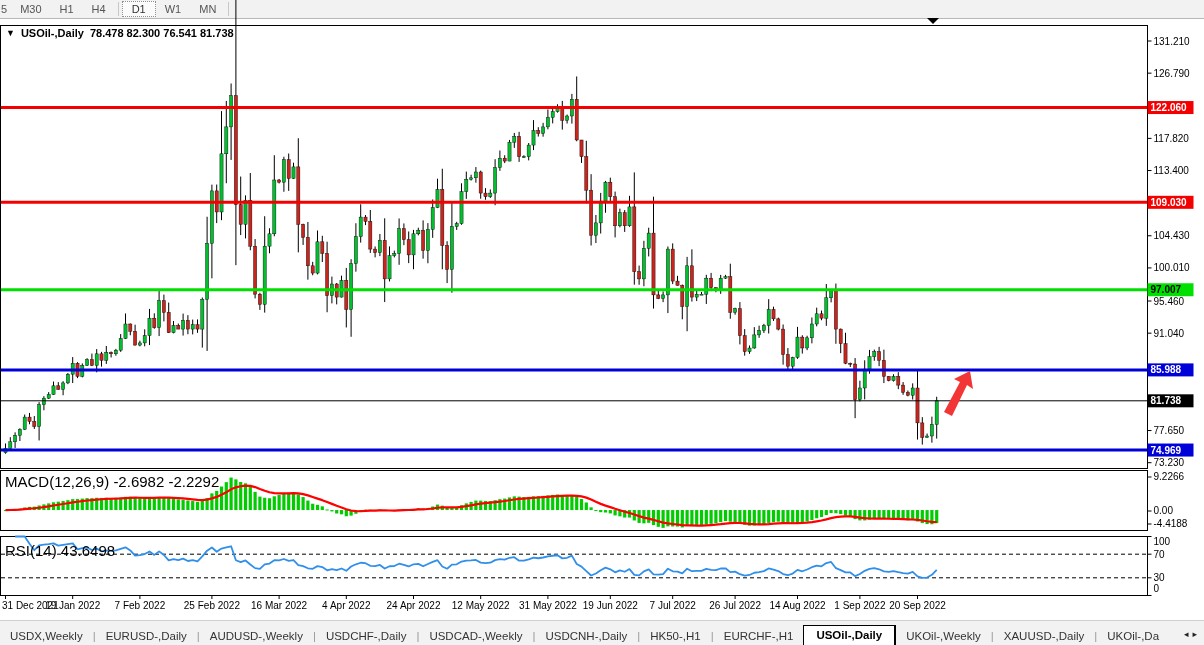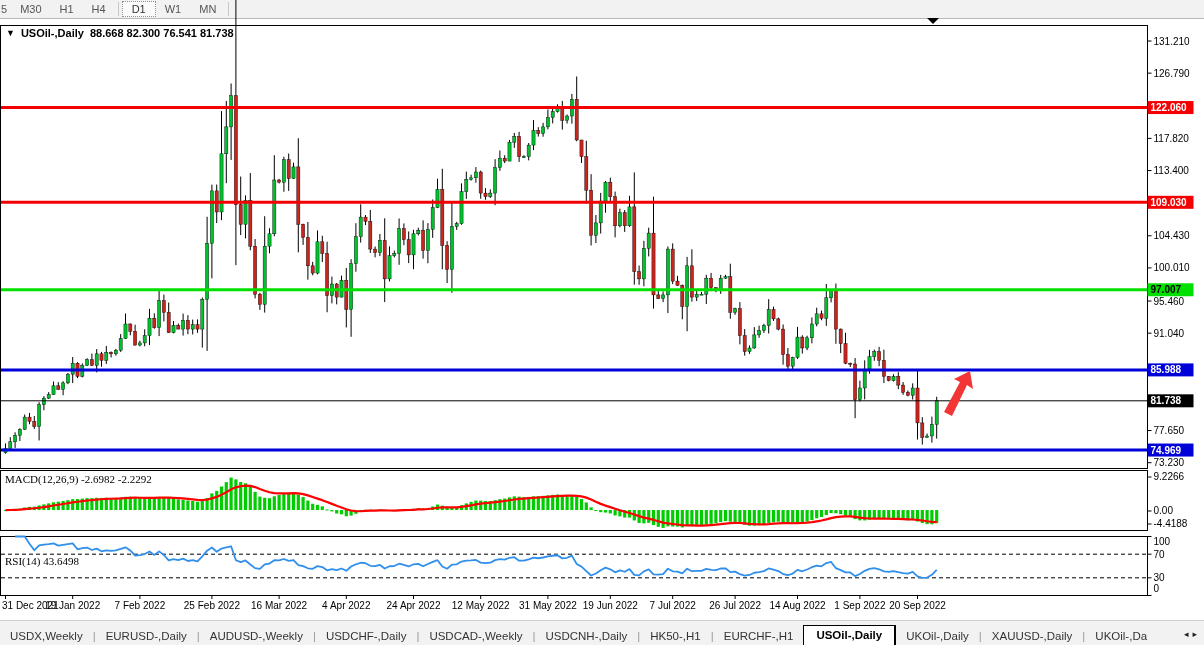--- a/index.html
+++ b/index.html
@@ -7,21 +7,21 @@
   
   .toolbar{position:absolute;left:0;top:0;width:1204px;height:18px;background:#f2f2f2;
     border-bottom:1px solid #b8b8b8;display:flex;align-items:center;font-size:11px;color:#444;}
   .tfbtn{padding:1px 9px;cursor:default;color:#555;}
   .tfbtn.active{background:#fbfbfb;border:1px dotted #909090;color:#333;}
   .tbdiv{width:1px;height:14px;background:#c8c8c8;margin:0 3px;}
   
   .ovl{position:absolute;color:#000;white-space:nowrap;}
   .chart-title{left:6px;top:27px;font-size:11px;font-weight:700;display:flex;gap:6px;align-items:center;}
   .chart-title .tri{font-size:9px;}
-  .ind-label{font-size:11px;font-family:Liberation Serif, serif;}
+  .ind-label{font-size:15px;}
   
   .tabbar{position:absolute;left:0;top:620px;width:1204px;height:25px;background:#f2f2f2;
     border-top:1px solid #cfcfcf;display:flex;align-items:flex-end;font-size:11.5px;color:#333;overflow:hidden;}
   .tab{padding:3px 10px 4px 10px;cursor:default;white-space:nowrap;}
   .tab.active{background:#ffffff;border:1px solid #000;border-bottom:none;border-right-width:2px;
     font-weight:700;color:#000;padding:3px 12px 5px 12px;}
   .tabsep{color:#999;padding:0 0 4px 0;}
   .tabnav{position:absolute;right:3px;bottom:6px;font-size:9px;color:#222;letter-spacing:4px;background:#f2f2f2;padding-left:4px;}
   svg text{font-family:"Liberation Sans",sans-serif;}
 </style>
@@ -723,29 +723,29 @@
       <text x="797.5" y="609" font-size="10" fill="#000" text-anchor="middle" font-weight="400">14 Aug 2022</text>
       <line x1="859.9" y1="595.5" x2="859.9" y2="599" stroke="#000"></line>
       <text x="859.9" y="609" font-size="10" fill="#000" text-anchor="middle" font-weight="400">1 Sep 2022</text>
       <line x1="917.5" y1="595.5" x2="917.5" y2="599" stroke="#000"></line>
       <text x="917.5" y="609" font-size="10" fill="#000" text-anchor="middle" font-weight="400">20 Sep 2022</text>
     </svg>
 
   <div class="ovl chart-title">
     <span class="tri">▼</span>
     <span>USOil-,Daily</span>
-    <span>88.668 82.300 76.541 81.738</span>
+    <span>78.478 82.300 76.541 81.738</span>
   </div>
 
   <div class="ovl ind-label" style="left:5px;top:473px">
     <span>MACD(12,26,9)</span>
     <span>-2.6982 -2.2292</span>
   </div>
 
-  <div class="ovl ind-label" style="left:5px;top:555px">
+  <div class="ovl ind-label" style="left:5px;top:542px">
     <span>RSI(14)</span>
     <span>43.6498</span>
   </div>
 
   <div class="tabbar">
       <span class="tab">USDX,Weekly</span>
       <span class="tabsep">|</span>
       <span class="tab">EURUSD-,Daily</span>
       <span class="tabsep">|</span>
       <span class="tab">AUDUSD-,Weekly</span>
@@ -753,21 +753,21 @@
       <span class="tab">USDCHF-,Daily</span>
       <span class="tabsep">|</span>
       <span class="tab">USDCAD-,Weekly</span>
       <span class="tabsep">|</span>
       <span class="tab">USDCNH-,Daily</span>
       <span class="tabsep">|</span>
       <span class="tab">HK50-,H1</span>
       <span class="tabsep">|</span>
       <span class="tab">EURCHF-,H1</span>
       <span class="tab active">USOil-,Daily</span>
-      <span class="tab">UKOil-,Daily</span>
+      <span class="tab">UKOil-,Weekly</span>
       <span class="tabsep">|</span>
       <span class="tab">XAUUSD-,Daily</span>
       <span class="tabsep">|</span>
       <span class="tab">UKOil-,Da</span>
     </div>
   <div class="tabnav">
     <span>◂</span><span>▸</span>
   </div>
 </div>
 

